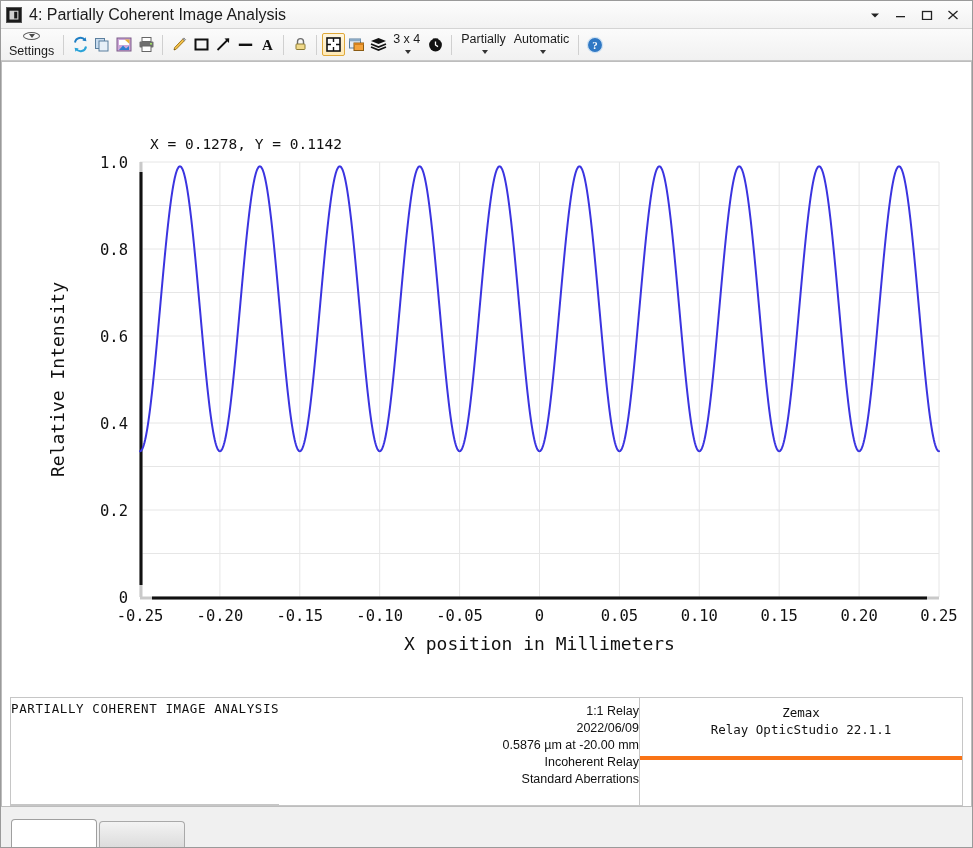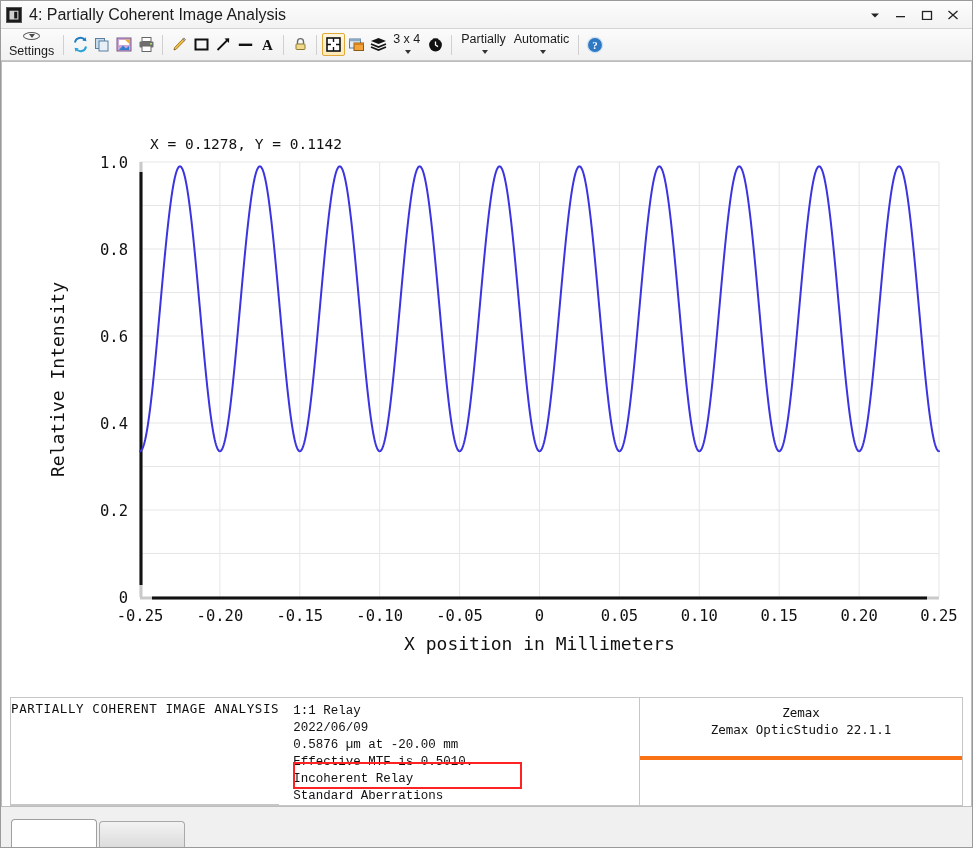--- a/index.html
+++ b/index.html
@@ -134,26 +134,27 @@
     letter-spacing:0.6px;
     padding:3px 0 4px 0;
     border-bottom:1px solid #c6c6c6;
   }
   .tp-body{
     flex:1;display:flex;
   }
   .tp-left{
     flex:1;
     padding:5px 0 0 14px;
-    font-family:Liberation Mono, monospace;
+    font-family:Liberation Sans, sans-serif;
     font-size:12.5px;
     line-height:17px;
     color:#111;
     border-right:1px solid #c6c6c6;
     position:relative;
+    text-align:right;
   }
   .tp-right{
     width:322px;
     display:flex;flex-direction:column;
     font-family:"DejaVu Sans Mono", monospace;
     font-size:12.5px;
     line-height:17px;
     color:#111;
     text-align:center;
   }
@@ -452,31 +453,27 @@
         </svg>
     </div>
 
     <div class="textpanel">
       <div class="tp-title">PARTIALLY COHERENT IMAGE ANALYSIS</div>
       <div class="tp-body">
         <div class="tp-left">
           <div>1:1 Relay</div>
           <div>2022/06/09</div>
           <div>0.5876 µm at -20.00 mm</div>
-          <div class="mtf-row">
-            <span>Effective MTF is 0.5010.</span>
-            <span class="mtf-highlight"></span>
-          </div>
           <div>Incoherent Relay</div>
           <div>Standard Aberrations</div>
         </div>
         <div class="tp-right">
           <div class="tp-right-top">
             <div>Zemax</div>
-            <div>Zemax OpticStudio 22.1.1</div>
+            <div>Relay OpticStudio 22.1.1</div>
           </div>
         </div>
       </div>
     </div>
 
   </div>
 
   <div class="tabstrip">
     <div class="tab active">
       

